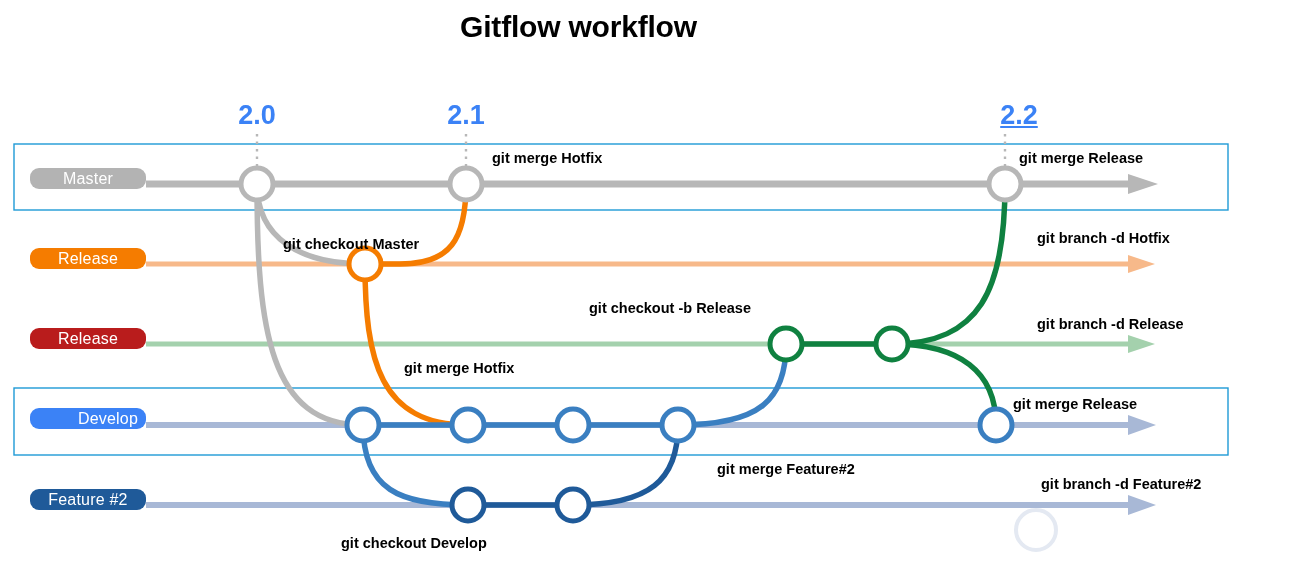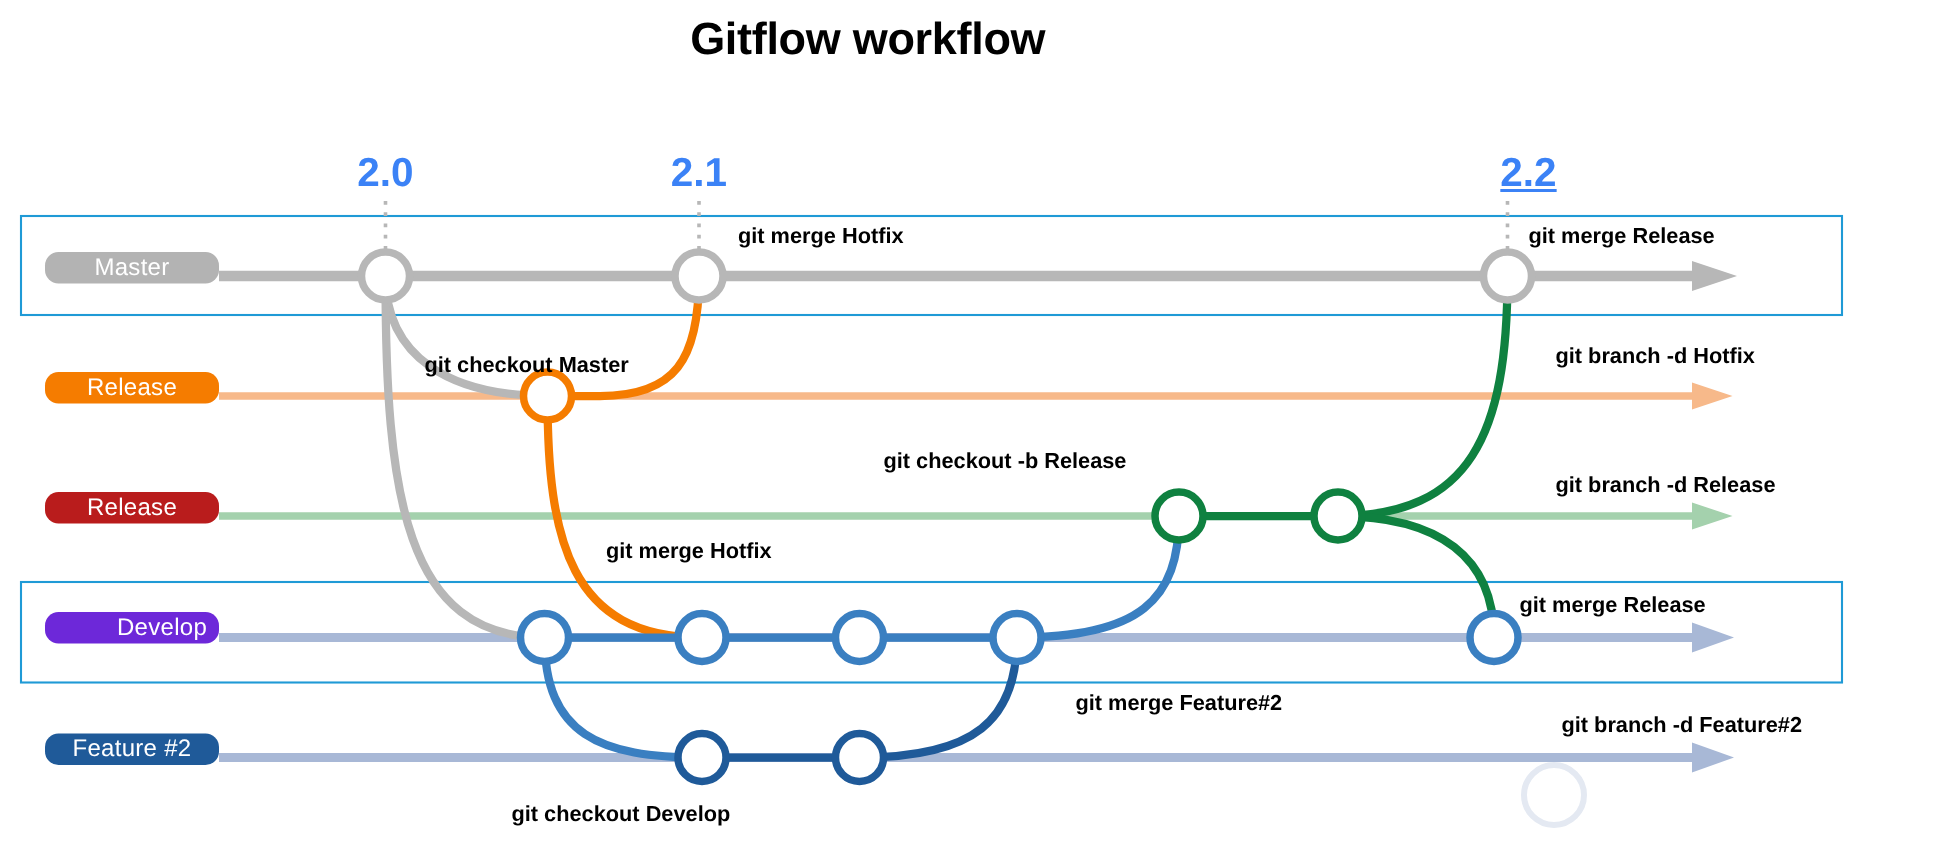--- a/index.html
+++ b/index.html
@@ -151,21 +151,21 @@
 
   <div class="page-title">Gitflow workflow</div>
 
   <div class="version-tag" style="left:217px; top:100px;">2.0</div>
   <div class="version-tag" style="left:426px; top:100px;">2.1</div>
   <div class="version-tag" style="left:979px; top:100px;text-decoration:underline;">2.2</div>
 
   <div class="branch-pill" style="left:30px; top:168px; width:116px; background:#b3b3b3;">Master</div>
   <div class="branch-pill" style="left:30px; top:248px; width:116px; background:#f57c00;">Release</div>
   <div class="branch-pill" style="left:30px; top:328px; width:116px; background:#b91c1c;">Release</div>
-  <div class="branch-pill" style="left:30px; top:408px; width:116px; background:#6d28d9;padding-left:40px;">Develop</div>
+  <div class="branch-pill" style="left:30px; top:408px; width:116px; background:#3b82f6;padding-left:40px;">Develop</div>
   <div class="branch-pill" style="left:30px; top:489px; width:116px; background:#1f5a99;">Feature #2</div>
 
   <div class="cmd-label" style="left:492px;  top:150px;">git merge Hotfix</div>
   <div class="cmd-label" style="left:1019px; top:150px;">git merge Release</div>
   <div class="cmd-label" style="left:283px;  top:236px;">git checkout Master</div>
   <div class="cmd-label" style="left:1037px; top:230px;">git branch -d Hotfix</div>
   <div class="cmd-label" style="left:589px;  top:300px;">git checkout -b Release</div>
   <div class="cmd-label" style="left:1037px; top:316px;">git branch -d Release</div>
   <div class="cmd-label" style="left:404px;  top:360px;">git merge Hotfix</div>
   <div class="cmd-label" style="left:1013px; top:396px;">git merge Release</div>

